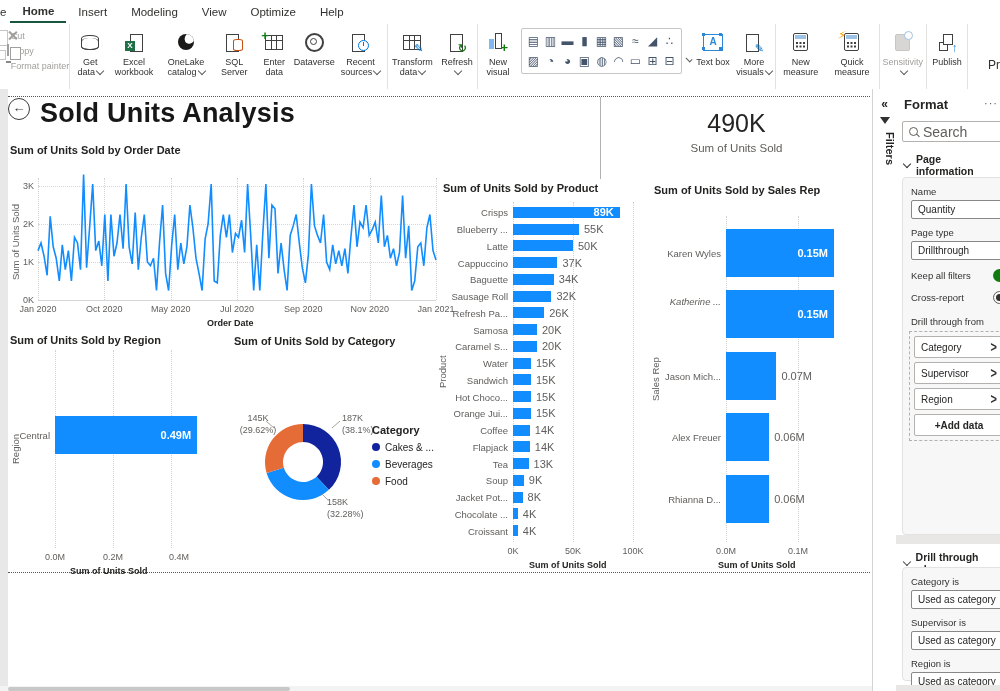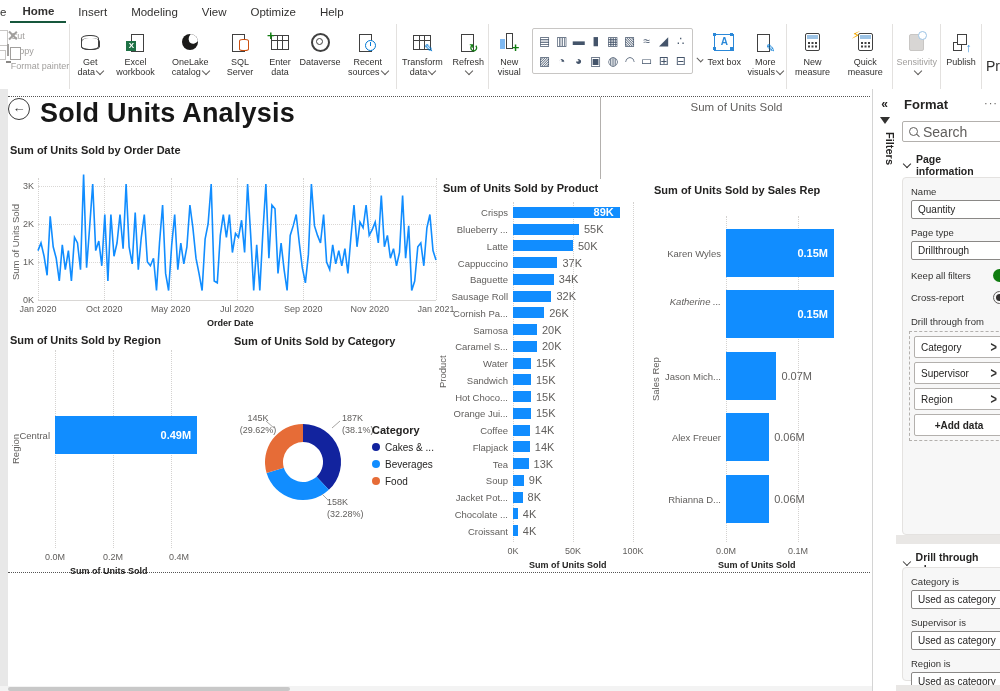--- a/index.html
+++ b/index.html
@@ -332,21 +332,21 @@
               <span class="s1"></span>
               <span class="s2"></span>
               <span class="ar">↑</span>
             </span>
           </span>
           <span>Publish</span>
         </div>
         <div class="glabel">Share</div>
       </div>
       <div class="rgroup" style="border-right: none; flex: 1 1 0%;">
-        <div style="font-size: 14px; color: rgb(50, 49, 48); margin-top: 30px; margin-left: 4px;">Pr</div>
+        <div style="font-size: 12px; color: rgb(50, 49, 48); margin-top: 30px; margin-left: 20px;">Pr</div>
       </div>
     </div>
 </div>
 
 <div id="canvas" class="abs"></div>
 <div id="leftgutter" class="abs"></div>
 <div class="pageedge abs" style="top:96px"></div>
 <div class="pageedge abs" style="top:572px"></div>
 
 <div id="back-btn" class="abs">←</div>
@@ -377,20 +377,21 @@
     <div class="gridv" style="left: 428px; top: 40px; height: 122px;"></div>
     <div class="axlab" style="position: absolute; left: 404px; top: 166px; width: 48px; text-align: center;">Jan 2021</div>
     <div class="axlab" style="position: absolute; left: 199px; top: 180px; font-weight: 600; color: rgb(37, 36, 35);">Order Date</div>
     <div class="ytitle" style="left: 2px; top: 46px; height: 116px;">Sum of Units Sold</div>
     <svg width="430" height="192" style="position: absolute; left: 0px; top: 0px; pointer-events: none;">
       <polyline points="30.0,112.6 33.0,105.0 36.1,118.3 39.1,137.3 42.2,78.4 45.2,108.8 48.2,120.2 51.3,143.0 54.3,106.9 57.3,131.6 60.4,112.6 63.4,143.0 66.5,99.3 69.5,105.0 72.5,131.6 75.6,36.6 78.6,129.7 81.6,89.8 84.7,46.1 87.7,112.6 90.8,103.1 93.8,127.8 96.8,76.5 99.9,143.0 102.9,76.5 106.0,118.3 109.0,105.0 112.0,76.5 115.1,110.7 118.1,46.1 121.1,108.8 124.2,125.9 127.2,74.6 130.3,131.6 133.3,99.3 136.3,76.5 139.4,124.0 142.4,127.8 145.5,120.2 148.5,152.5 151.5,105.0 154.6,67.0 157.6,135.4 160.6,152.5 163.7,106.9 166.7,76.5 169.8,131.6 172.8,105.0 175.8,125.9 178.9,108.8 181.9,67.0 184.9,89.8 188.0,120.2 191.0,135.4 194.1,152.5 197.1,101.2 200.1,86.0 203.2,46.1 206.2,143.0 209.3,144.9 212.3,97.4 215.3,76.5 218.4,99.3 221.4,76.5 224.4,114.5 227.5,95.5 230.5,99.3 233.6,82.2 236.6,114.5 239.6,46.1 242.7,97.4 245.7,152.5 248.7,106.9 251.8,152.5 254.8,95.5 257.9,46.1 260.9,120.2 263.9,67.0 267.0,70.8 270.0,135.4 273.1,105.0 276.1,131.6 279.1,152.5 282.2,97.4 285.2,87.9 288.2,76.5 291.3,105.0 294.3,129.7 297.4,144.9 300.4,116.4 303.4,46.1 306.5,87.9 309.5,97.4 312.5,105.0 315.6,76.5 318.6,124.0 321.7,131.6 324.7,106.9 327.7,125.9 330.8,112.6 333.8,127.8 336.9,110.7 339.9,135.4 342.9,99.3 346.0,67.0 349.0,108.8 352.0,84.1 355.1,89.8 358.1,67.0 361.2,97.4 364.2,91.7 367.2,84.1 370.3,105.0 373.3,57.5 376.4,108.8 379.4,97.4 382.4,120.2 385.5,110.7 388.5,127.8 391.5,114.5 394.6,57.5 397.6,120.2 400.7,87.9 403.7,152.5 406.7,143.0 409.8,108.8 412.8,105.0 415.8,127.8 418.9,89.8 421.9,76.5 425.0,112.6 428.0,122.1" fill="none" stroke="#118DFF" stroke-width="1.6"></polyline>
     </svg>
   </div>
 
 <div id="card-visual" class="abs">
+  <div id="card-value">490K</div>
   <div id="card-label">Sum of Units Sold</div>
 </div>
 
 <div id="chart-product" class="abs" style="left:437px;top:178px;width:210px;height:400px;">
   <div class="vtitle abs" style="left:6px;top:4px;">Sum of Units Sold by Product</div>
 <div class="gridv" style="left: 76px; top: 24px; height: 340px;"></div>
     <div class="axlab" style="position: absolute; left: 58px; top: 368px; width: 36px; text-align: center;">0K</div>
     <div class="gridv" style="left: 136px; top: 24px; height: 340px;"></div>
     <div class="axlab" style="position: absolute; left: 118px; top: 368px; width: 36px; text-align: center;">50K</div>
     <div class="gridv" style="left: 196px; top: 24px; height: 340px;"></div>
@@ -408,21 +409,21 @@
     <div class="hbar-val" style="left: 141px; top: 61.875px;">50K</div>
     <div class="hbar-row-label" style="left: 4px; top: 79.625px; width: 67px;">Cappuccino</div>
     <div class="hbar" style="left: 76px; top: 79.125px; width: 44.4px; height: 11px;"></div>
     <div class="hbar-val" style="left: 125.4px; top: 78.625px;">37K</div>
     <div class="hbar-row-label" style="left: 4px; top: 96.375px; width: 67px;">Baguette</div>
     <div class="hbar" style="left: 76px; top: 95.875px; width: 40.8px; height: 11px;"></div>
     <div class="hbar-val" style="left: 121.8px; top: 95.375px;">34K</div>
     <div class="hbar-row-label" style="left: 4px; top: 113.125px; width: 67px;">Sausage Roll</div>
     <div class="hbar" style="left: 76px; top: 112.625px; width: 38.4px; height: 11px;"></div>
     <div class="hbar-val" style="left: 119.4px; top: 112.125px;">32K</div>
-    <div class="hbar-row-label" style="left: 4px; top: 129.875px; width: 67px;">Cornish Pa...</div>
+    <div class="hbar-row-label" style="left: 4px; top: 129.875px; width: 67px;">Refresh Pa...</div>
     <div class="hbar" style="left: 76px; top: 129.375px; width: 31.2px; height: 11px;"></div>
     <div class="hbar-val" style="left: 112.2px; top: 128.875px;">26K</div>
     <div class="hbar-row-label" style="left: 4px; top: 146.625px; width: 67px;">Samosa</div>
     <div class="hbar" style="left: 76px; top: 146.125px; width: 24px; height: 11px;"></div>
     <div class="hbar-val" style="left: 105px; top: 145.625px;">20K</div>
     <div class="hbar-row-label" style="left: 4px; top: 163.375px; width: 67px;">Caramel S...</div>
     <div class="hbar" style="left: 76px; top: 162.875px; width: 24px; height: 11px;"></div>
     <div class="hbar-val" style="left: 105px; top: 162.375px;">20K</div>
     <div class="hbar-row-label" style="left: 4px; top: 180.125px; width: 67px;">Water</div>
     <div class="hbar" style="left: 76px; top: 179.625px; width: 18px; height: 11px;"></div>

